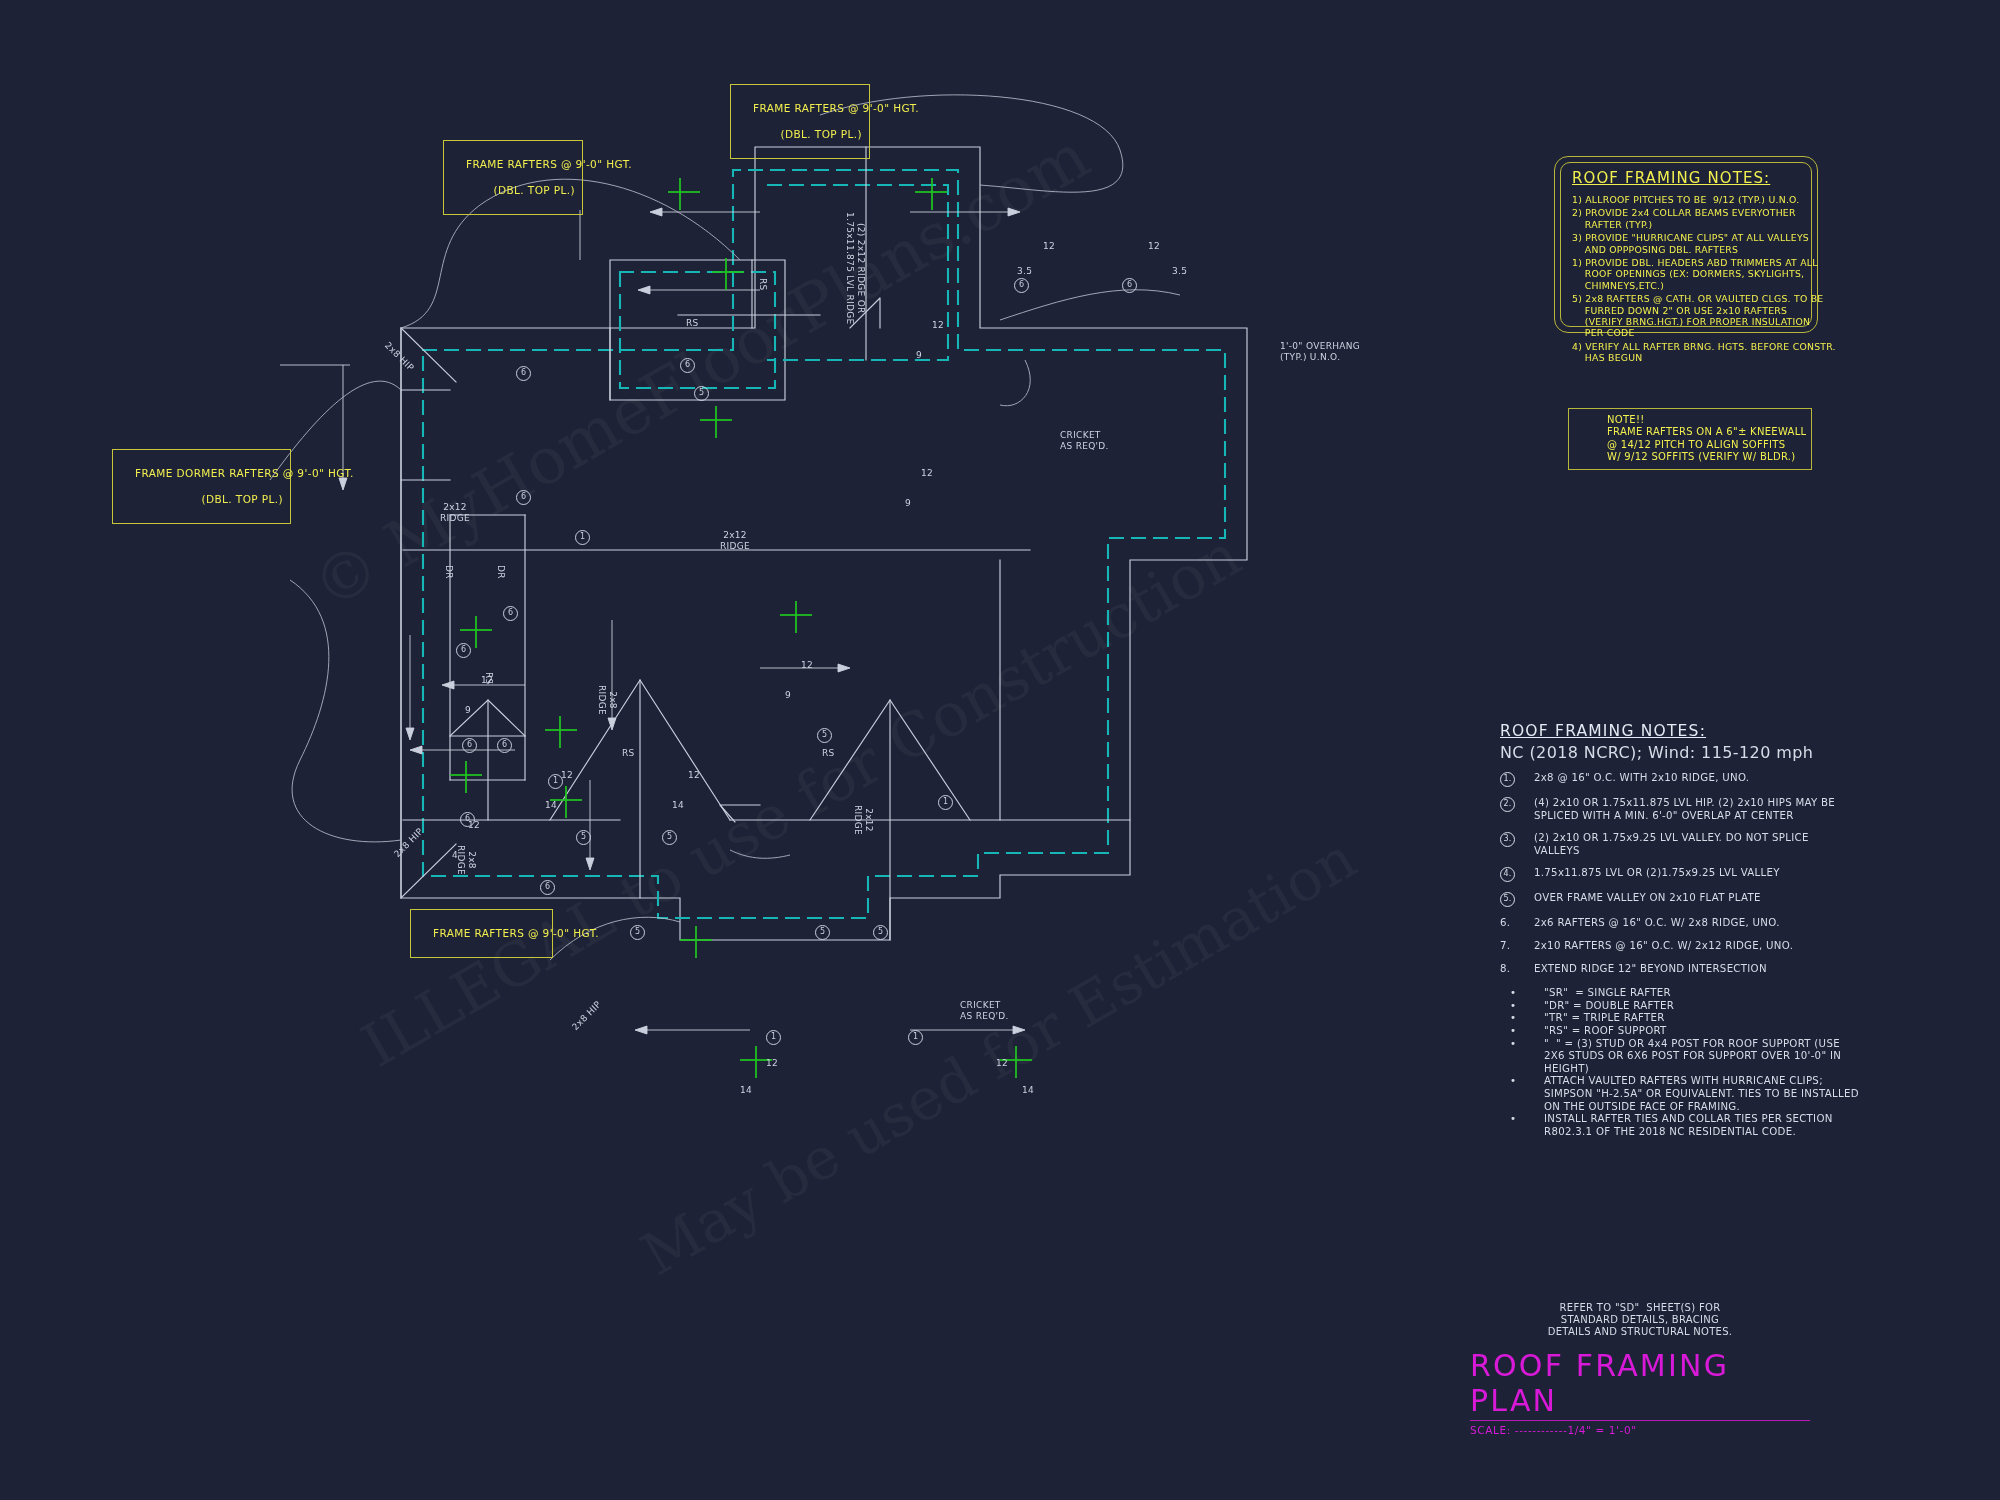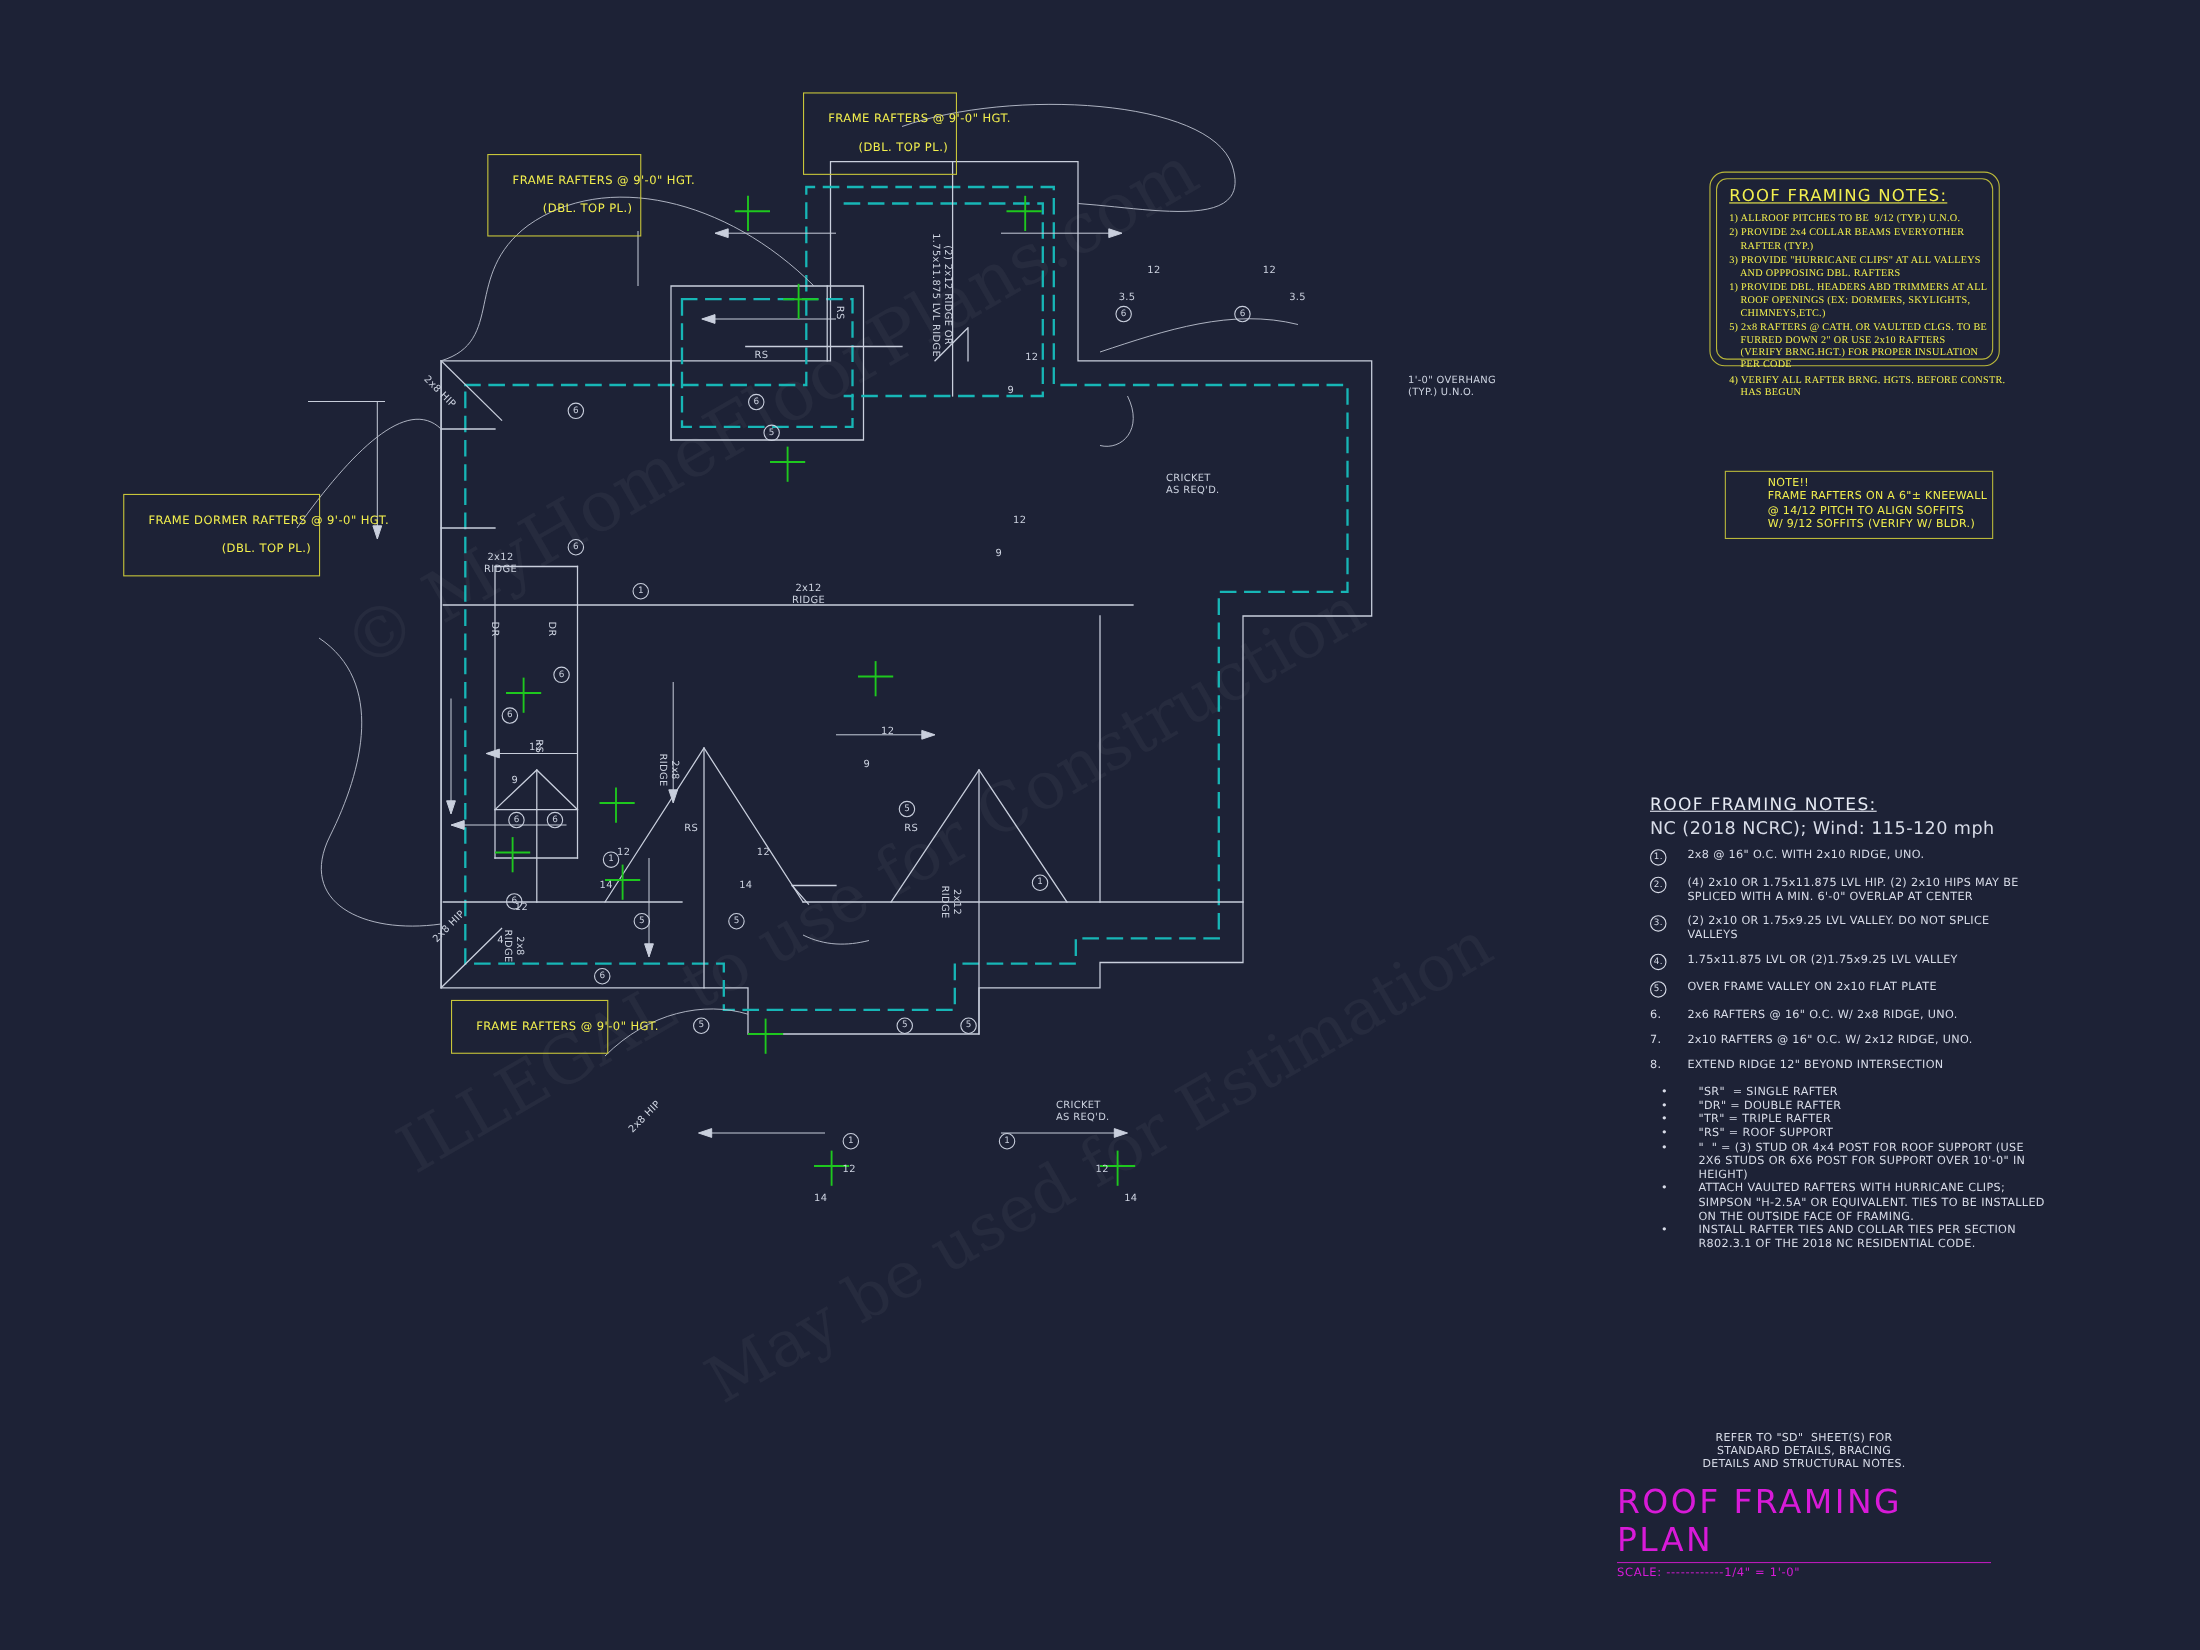--- a/index.html
+++ b/index.html
@@ -18,21 +18,21 @@
         font-family:"DejaVu Sans",sans-serif;font-size:10.5px;letter-spacing:.4px;
         line-height:13px;padding:4px 7px;white-space:pre;background:transparent;}
   .ybox.r{text-align:right;}
 
   
   .notebox{position:absolute;border:1.3px solid #b9b73a;border-radius:14px;}
   .notebox .inner{position:absolute;inset:5px;border:1.3px solid #b9b73a;border-radius:10px;}
   .ntitle{color:#f2ef4e;font-size:15px;letter-spacing:1.1px;
           text-decoration:underline;margin:0 0 7px 0;}
   .nitem{color:#f2ef4e;font-size:9.3px;line-height:11.4px;letter-spacing:.25px;
-         white-space:pre;margin-bottom:2px;font-family:Liberation Serif, serif;}
+         white-space:pre;margin-bottom:2px;}
 
   .note2{position:absolute;border:1.3px solid #b9b73a;padding:5px 8px;}
   .note2 div{color:#f2ef4e;font-size:10px;line-height:12.4px;letter-spacing:.3px;white-space:pre;}
 
   
   #legend{position:absolute;color:#d8dce8;}
   #legend .lt{font-size:15.5px;letter-spacing:1.2px;text-decoration:underline;color:#e6eaf4;}
   #legend .ls{font-size:16px;letter-spacing:.4px;margin-top:3px;color:#d8dce8;}
   .lrow{position:relative;display:flex;margin-top:10px;font-size:10.2px;
         line-height:12.6px;letter-spacing:.3px;color:#d8dce8;}
@@ -338,21 +338,21 @@
     CHIMNEYS,ETC.)</div>
       <div class="nitem">5) 2x8 RAFTERS @ CATH. OR VAULTED CLGS. TO BE
     FURRED DOWN 2" OR USE 2x10 RAFTERS
     (VERIFY BRNG.HGT.) FOR PROPER INSULATION
     PER CODE</div>
       <div class="nitem">4) VERIFY ALL RAFTER BRNG. HGTS. BEFORE CONSTR.
     HAS BEGUN</div>
     </div>
   </div>
 
-  <div class="note2" style="left:1568px;top:428px;width:196px;padding-left:38px;">
+  <div class="note2" style="left:1568px;top:408px;width:196px;padding-left:38px;">
     <div>NOTE!!</div>
     <div>FRAME RAFTERS ON A 6"± KNEEWALL</div>
     <div>@ 14/12 PITCH TO ALIGN SOFFITS</div>
     <div>W/ 9/12 SOFFITS (VERIFY W/ BLDR.)</div>
   </div>
 
   <div id="legend" style="left:1500px;top:722px;width:420px;">
     <div class="lt">ROOF FRAMING NOTES:</div>
     <div class="ls">NC (2018 NCRC); Wind: 115-120 mph</div>
 

